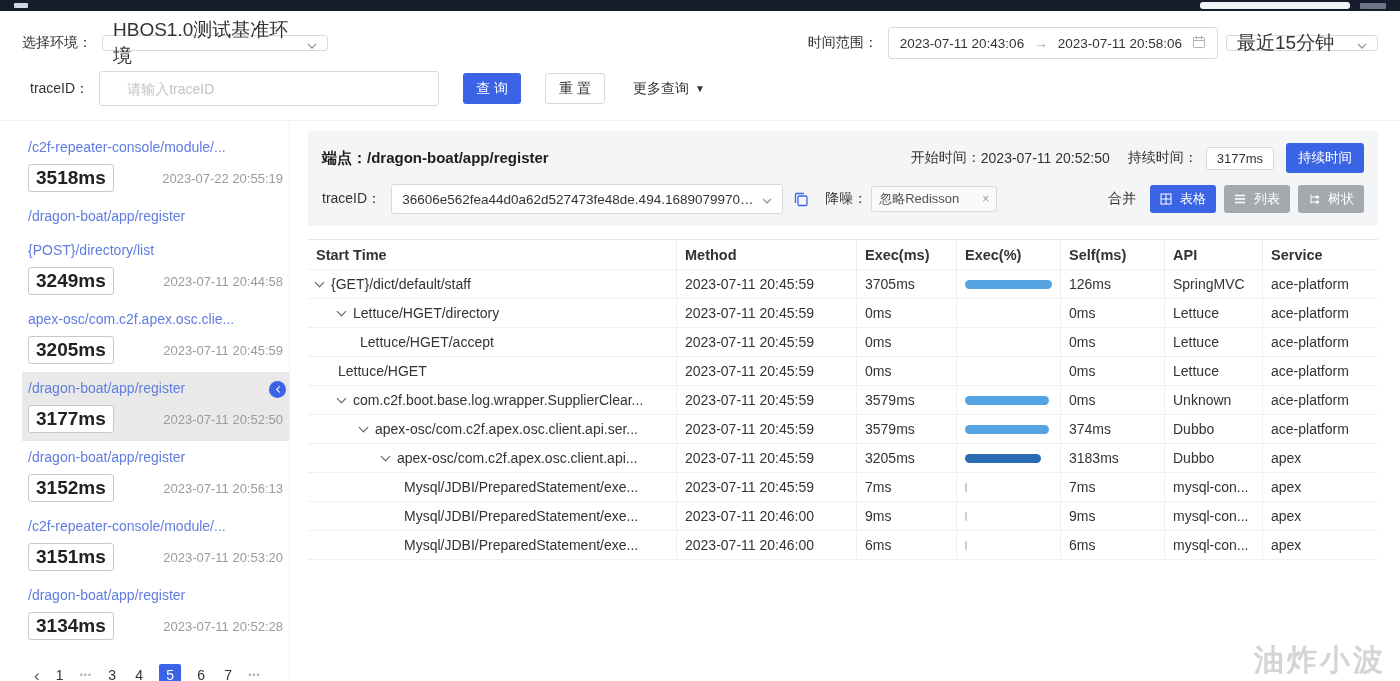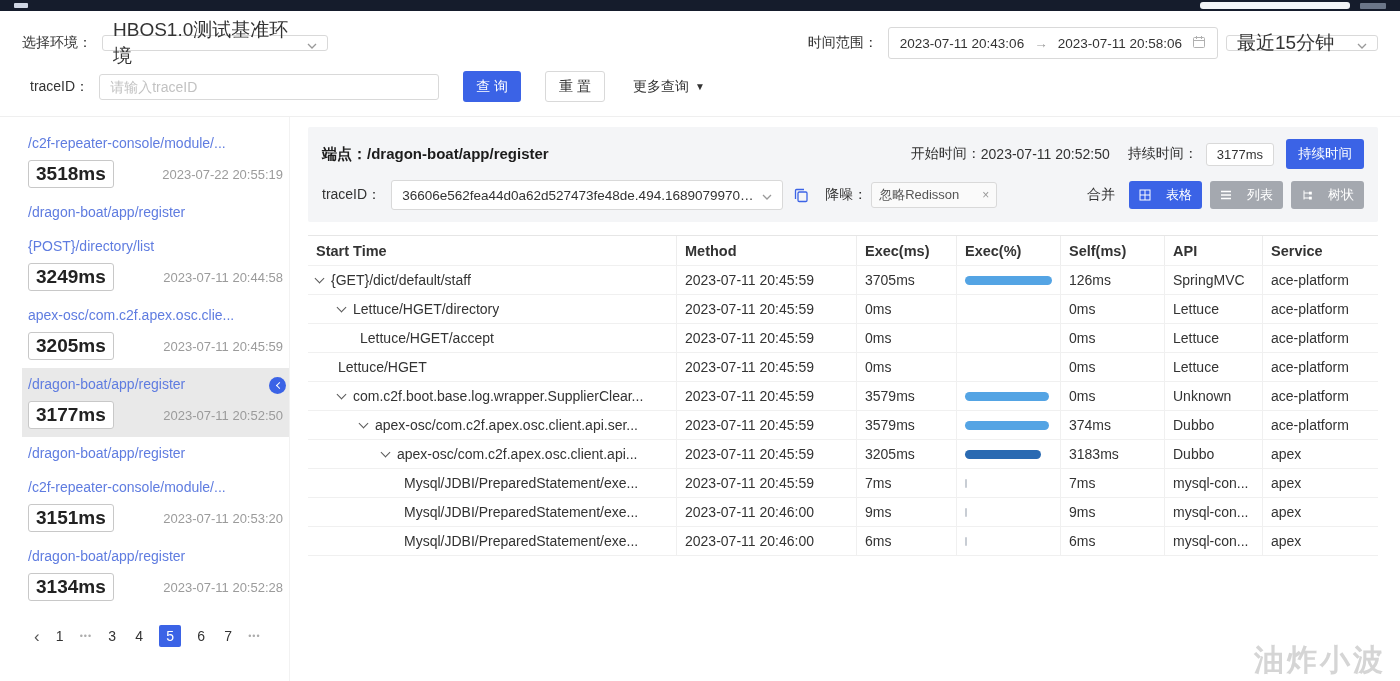--- a/index.html
+++ b/index.html
@@ -21,21 +21,21 @@
   .frow2{margin-top:12px;padding-left:8px}
   .flabel{font-size:14px;color:#333;margin-right:10px;white-space:nowrap}
   .sel{height:16px;border:1px solid #d9d9d9;border-radius:3px;background:#fff;display:flex;align-items:center;
        justify-content:space-between;padding:0 10px;font-size:19px;color:#333;cursor:pointer}
   .env-sel{width:226px}
   .fright{margin-left:auto;display:flex;align-items:center}
   .range{height:32px;border:1px solid #d9d9d9;border-radius:3px;display:flex;align-items:center;gap:10px;
          padding:0 11px;font-size:13.5px;color:#333;margin-right:8px;background:#fff}
   .range .arrow{color:#999}
   .quick-sel{width:152px}
-  .tinput{width:340px;height:26px;border:1px solid #d9d9d9;border-radius:3px;padding:0 10px;font-size:14px;color:#000000;outline:none}
+  .tinput{width:340px;height:35px;border:1px solid #d9d9d9;border-radius:3px;padding:0 27px;font-size:14px;color:#000000;outline:none}
   .tinput::placeholder{color:#c2c2c2}
   .btn{height:31px;padding:0 13px;border-radius:3px;font-size:14px;cursor:pointer;border:none;white-space:nowrap}
   .btn.primary{background:var(--primary);color:#fff;margin-left:24px}
   .btn.ghost{background:#fff;border:1px solid #d9d9d9;color:#333;margin-left:24px}
   .more{margin-left:28px;font-size:14px;color:#333;display:flex;align-items:center;gap:6px;cursor:pointer}
   .more .tri{font-size:10px;color:#333}
 
   
   .content{display:flex;padding:0 22px;position:relative;height:564px}
 
@@ -70,21 +70,21 @@
   .log-btn{background:var(--primary);color:#fff;border:none;border-radius:3px;padding:6px 12px;font-size:13.5px;cursor:pointer}
   .ph-row2{display:flex;align-items:center;margin-top:11px;min-width:0}
   .trace-sel{width:392px;height:30px;font-size:13.5px;flex:none}
   .trace-sel .val{overflow:hidden;text-overflow:ellipsis;white-space:nowrap;margin-right:8px}
   .copy-ic{margin-left:10px;display:flex;align-items:center;cursor:pointer}
   .dn-label{margin-left:16px;white-space:nowrap}
   .tag{display:flex;align-items:center;gap:23px;border:1px solid #d9d9d9;background:#fafafa;border-radius:3px;
        padding:3px 7px;font-size:13px;color:#555;margin-left:4px;white-space:nowrap}
   .tag .x{color:#999;font-size:12px;cursor:pointer}
   .merge{margin-left:auto;color:#333;font-size:14px;width:34px;overflow:hidden;white-space:nowrap;flex:none}
-  .vbtn{display:flex;align-items:center;gap:15px;border:none;border-radius:3px;padding:5px 10px;font-size:13px;
+  .vbtn{display:flex;align-items:center;gap:8px;border:none;border-radius:3px;padding:5px 10px;font-size:13px;
         color:#fff;margin-left:8px;cursor:pointer;white-space:nowrap;flex:none}
   .vbtn.active{background:var(--primary)}
   .vbtn.inactive{background:#a4a8af}
   .vic{display:flex;align-items:center}
 
   
   .ttable{margin-top:13px;border-top:1px solid #e6e6e6;font-size:14px}
   .trow{display:grid;grid-template-columns:368px 180px 100px 104px 104px 98px 1fr;align-items:stretch;
         height:29px;border-bottom:1px solid #f0f0f0}
   .thead-row{height:30px;font-weight:700;color:#333;font-size:14.5px}
@@ -191,20 +191,24 @@
           </div>
           <div class="trace-item selected">
             <div class="trace-link">/dragon-boat/app/register</div>
             <div class="trace-meta">
               <span class="badge">3177ms</span>
               <span class="ttime">2023-07-11 20:52:50</span>
             </div>
           </div>
           <div class="trace-item">
             <div class="trace-link">/dragon-boat/app/register</div>
+            <div class="trace-meta">
+              <span class="badge">3152ms</span>
+              <span class="ttime">2023-07-11 20:56:13</span>
+            </div>
           </div>
           <div class="trace-item">
             <div class="trace-link">/c2f-repeater-console/module/...</div>
             <div class="trace-meta">
               <span class="badge">3151ms</span>
               <span class="ttime">2023-07-11 20:53:20</span>
             </div>
           </div>
           <div class="trace-item">
             <div class="trace-link">/dragon-boat/app/register</div>

